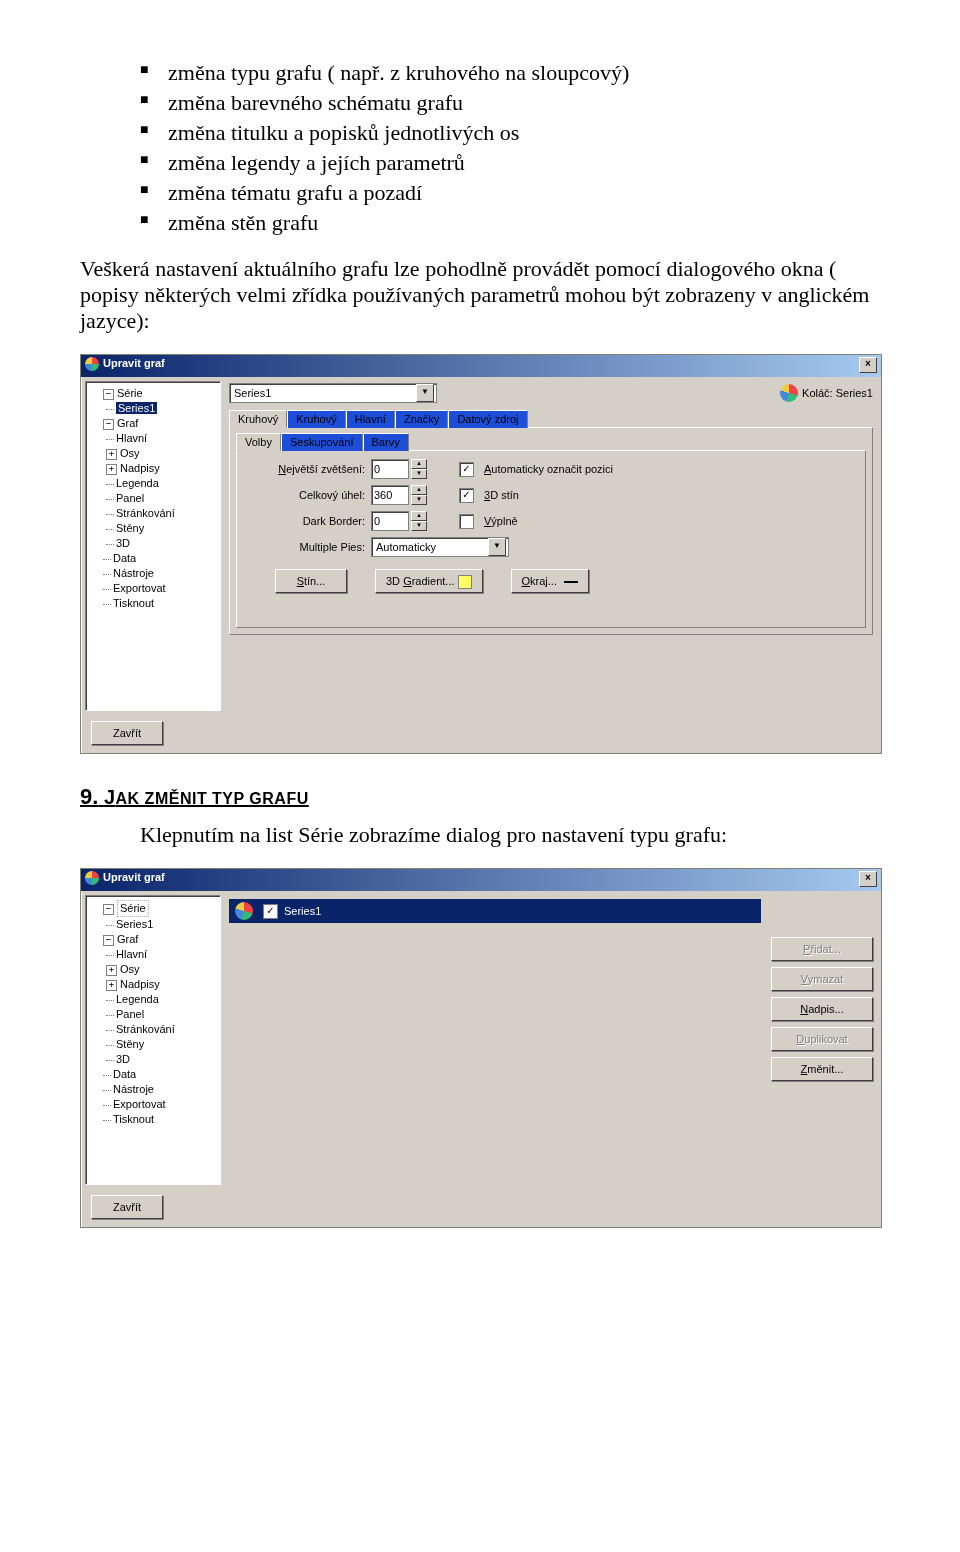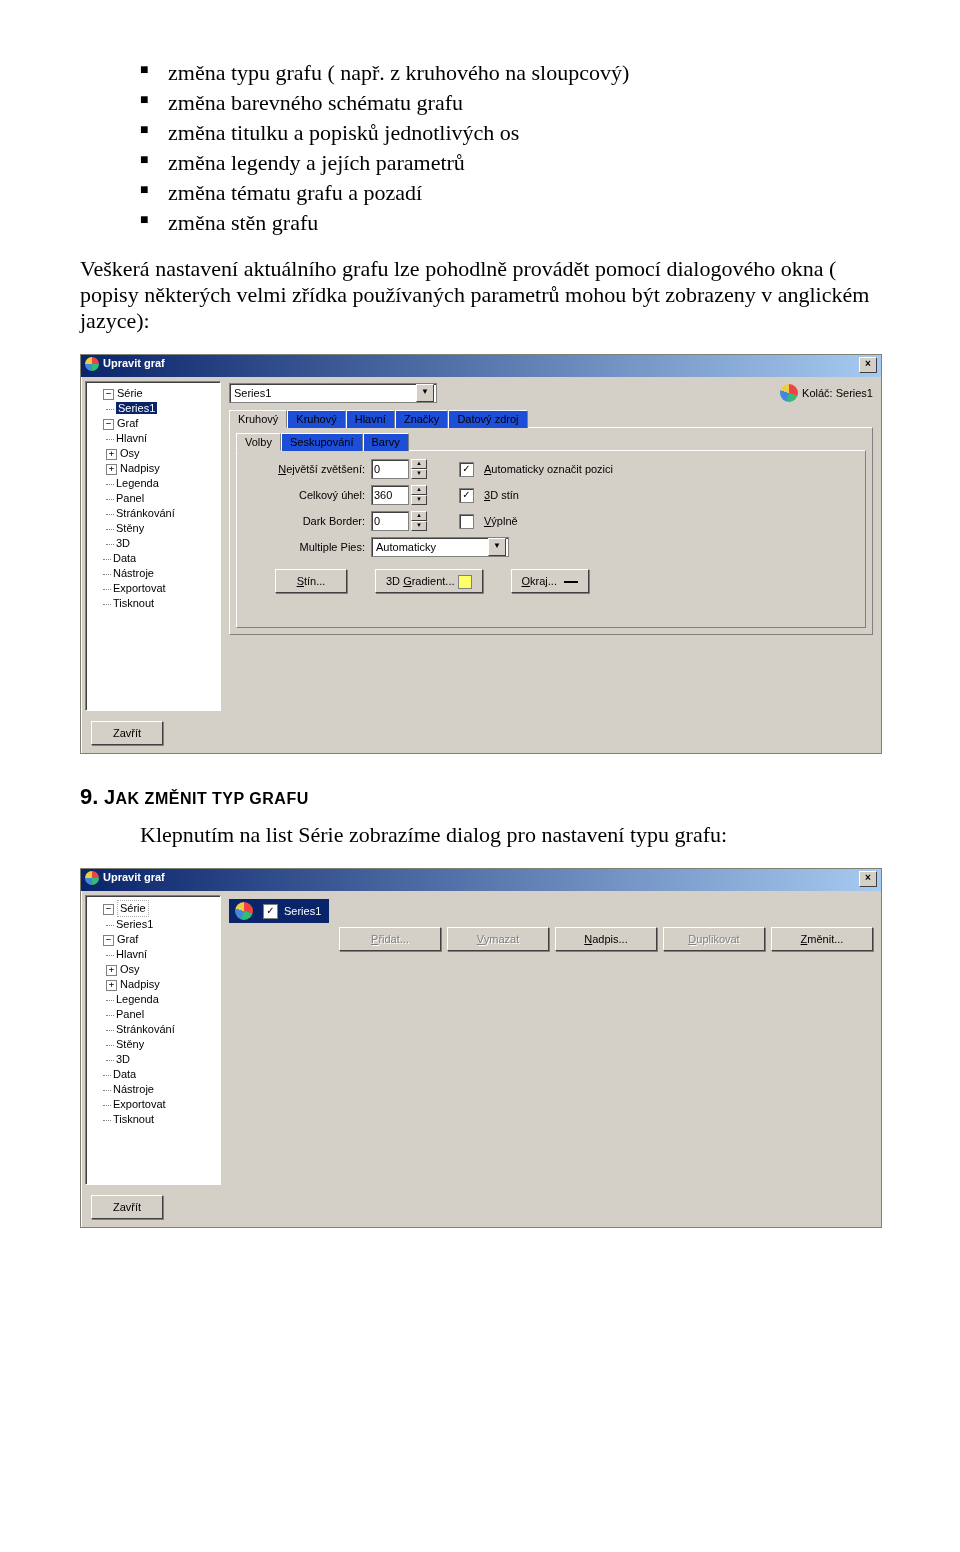--- a/index.html
+++ b/index.html
@@ -254,31 +254,32 @@
     width: 13px; height: 13px;
     background: #fff;
     border: 1px solid #808080;
     text-align: center;
     font-size: 10px;
     line-height: 11px;
     color:#000;
   }
   .sidebuttons {
     display:flex;
-    flex-direction:row;
+    flex-direction:column;
     gap:6px;
     margin-left: 10px;
-    margin-top: 30px;
+    margin-top: 40px;
   }
   .btn.block { width: 80px; }
   h3.sec {
     font-family: Arial, sans-serif;
     font-size: 20px;
     font-weight: bold;
     margin: 30px 0 12px 0;
+    text-decoration: underline;
   }
   h3.sec .num { font-size: 22px; }
   h3.sec .caps { font-variant: small-caps; letter-spacing: 0.5px; }
   .swatch-yellow {
     display:inline-block;
     width:12px;height:12px;
     background:#ffff66;
     border:1px solid #808080;
     vertical-align:middle;
     margin-left:3px;

